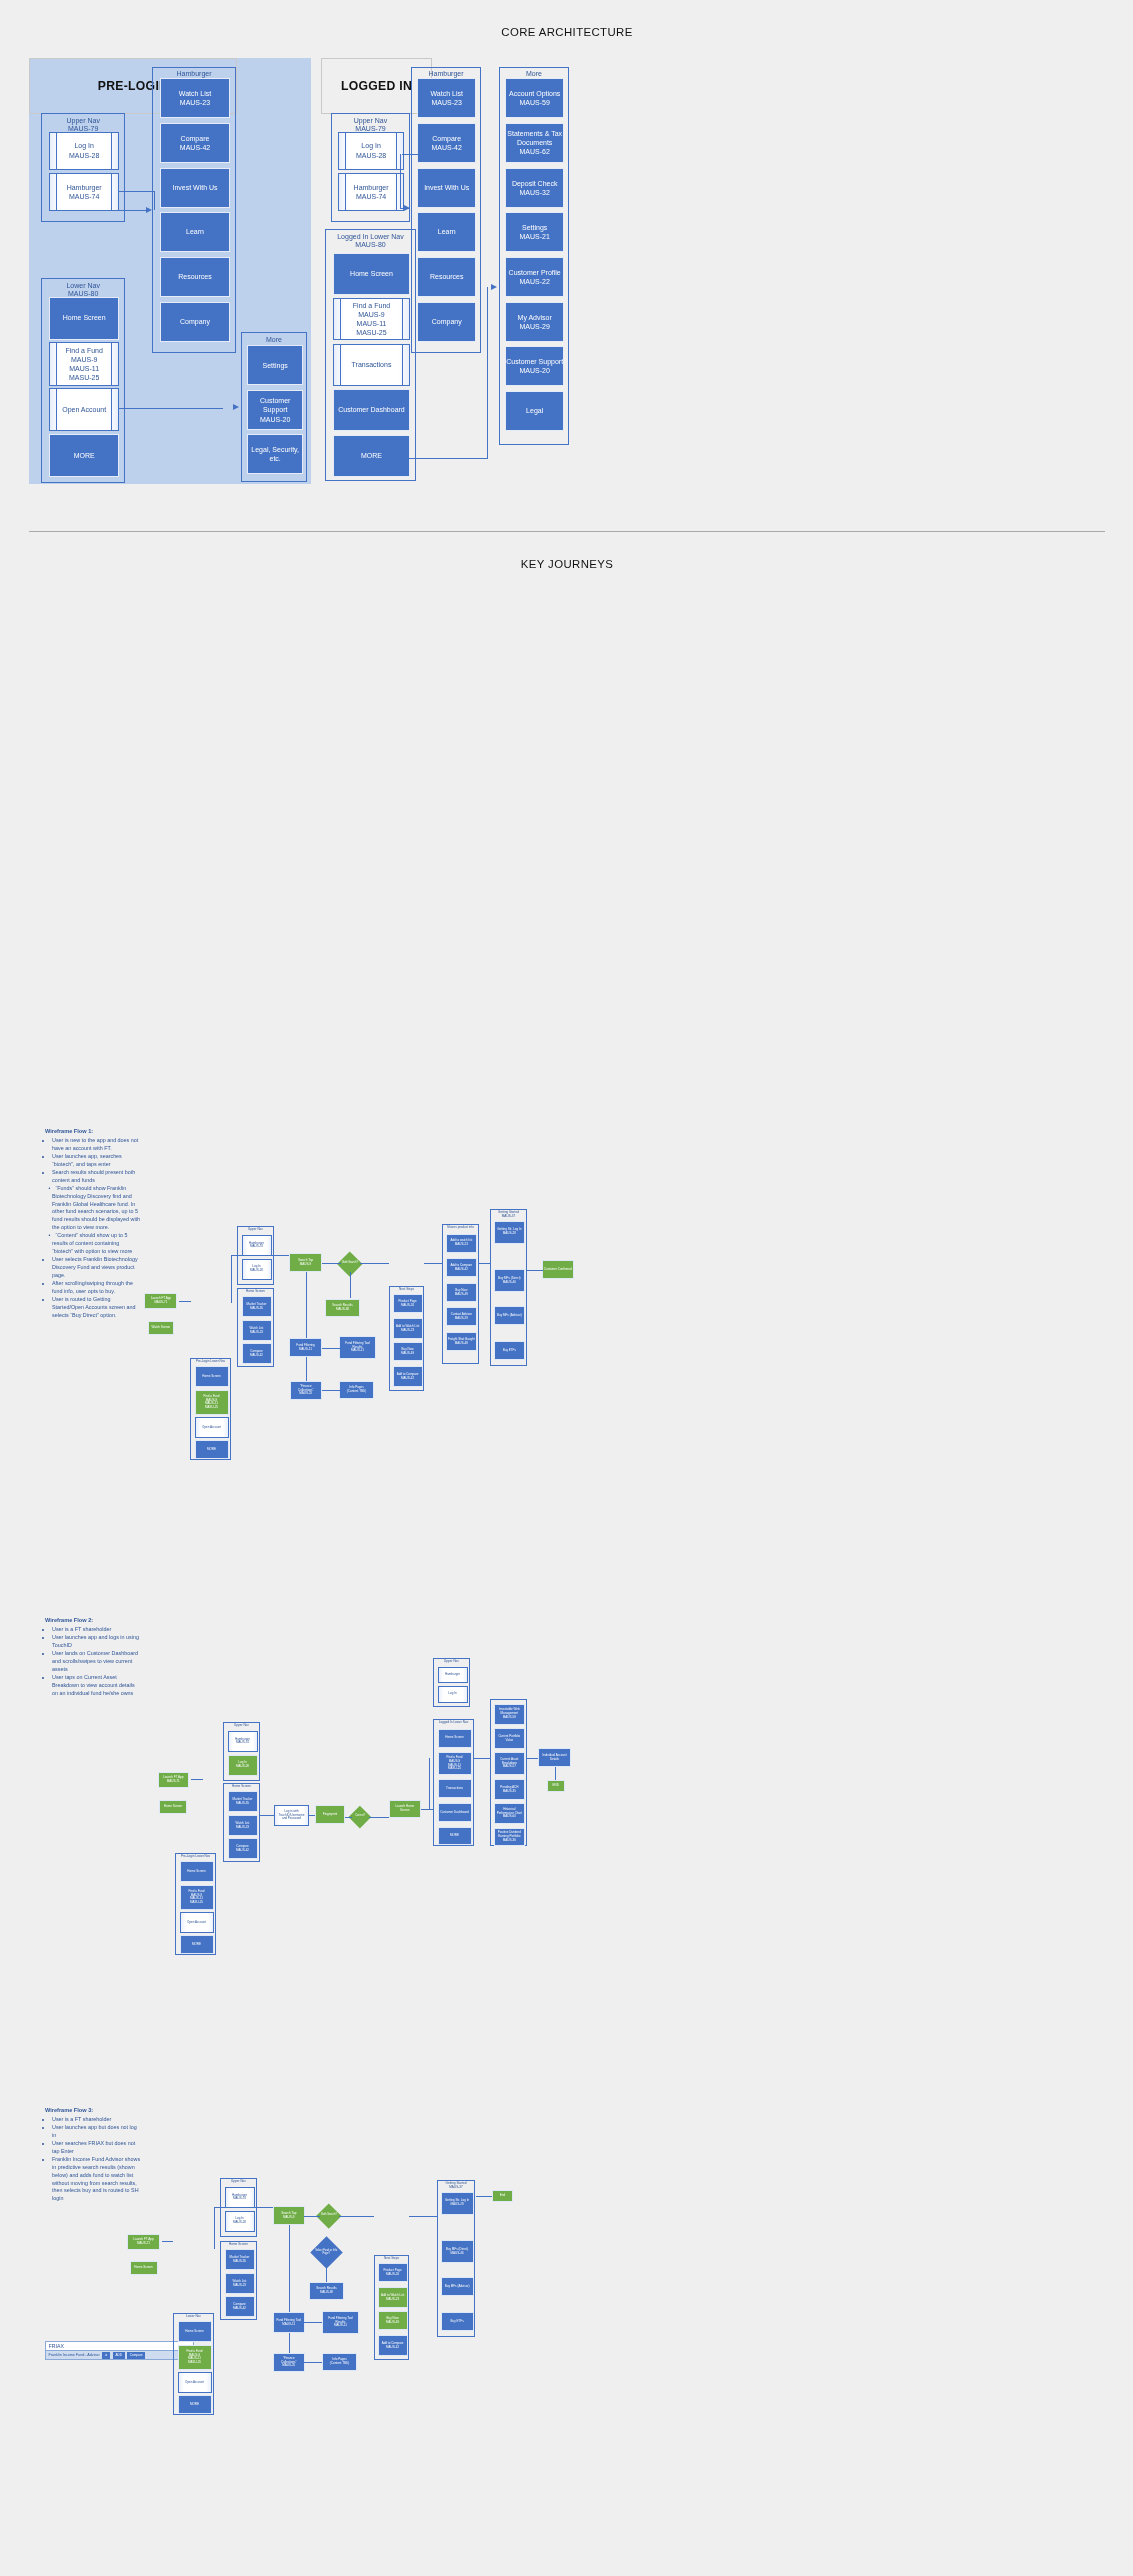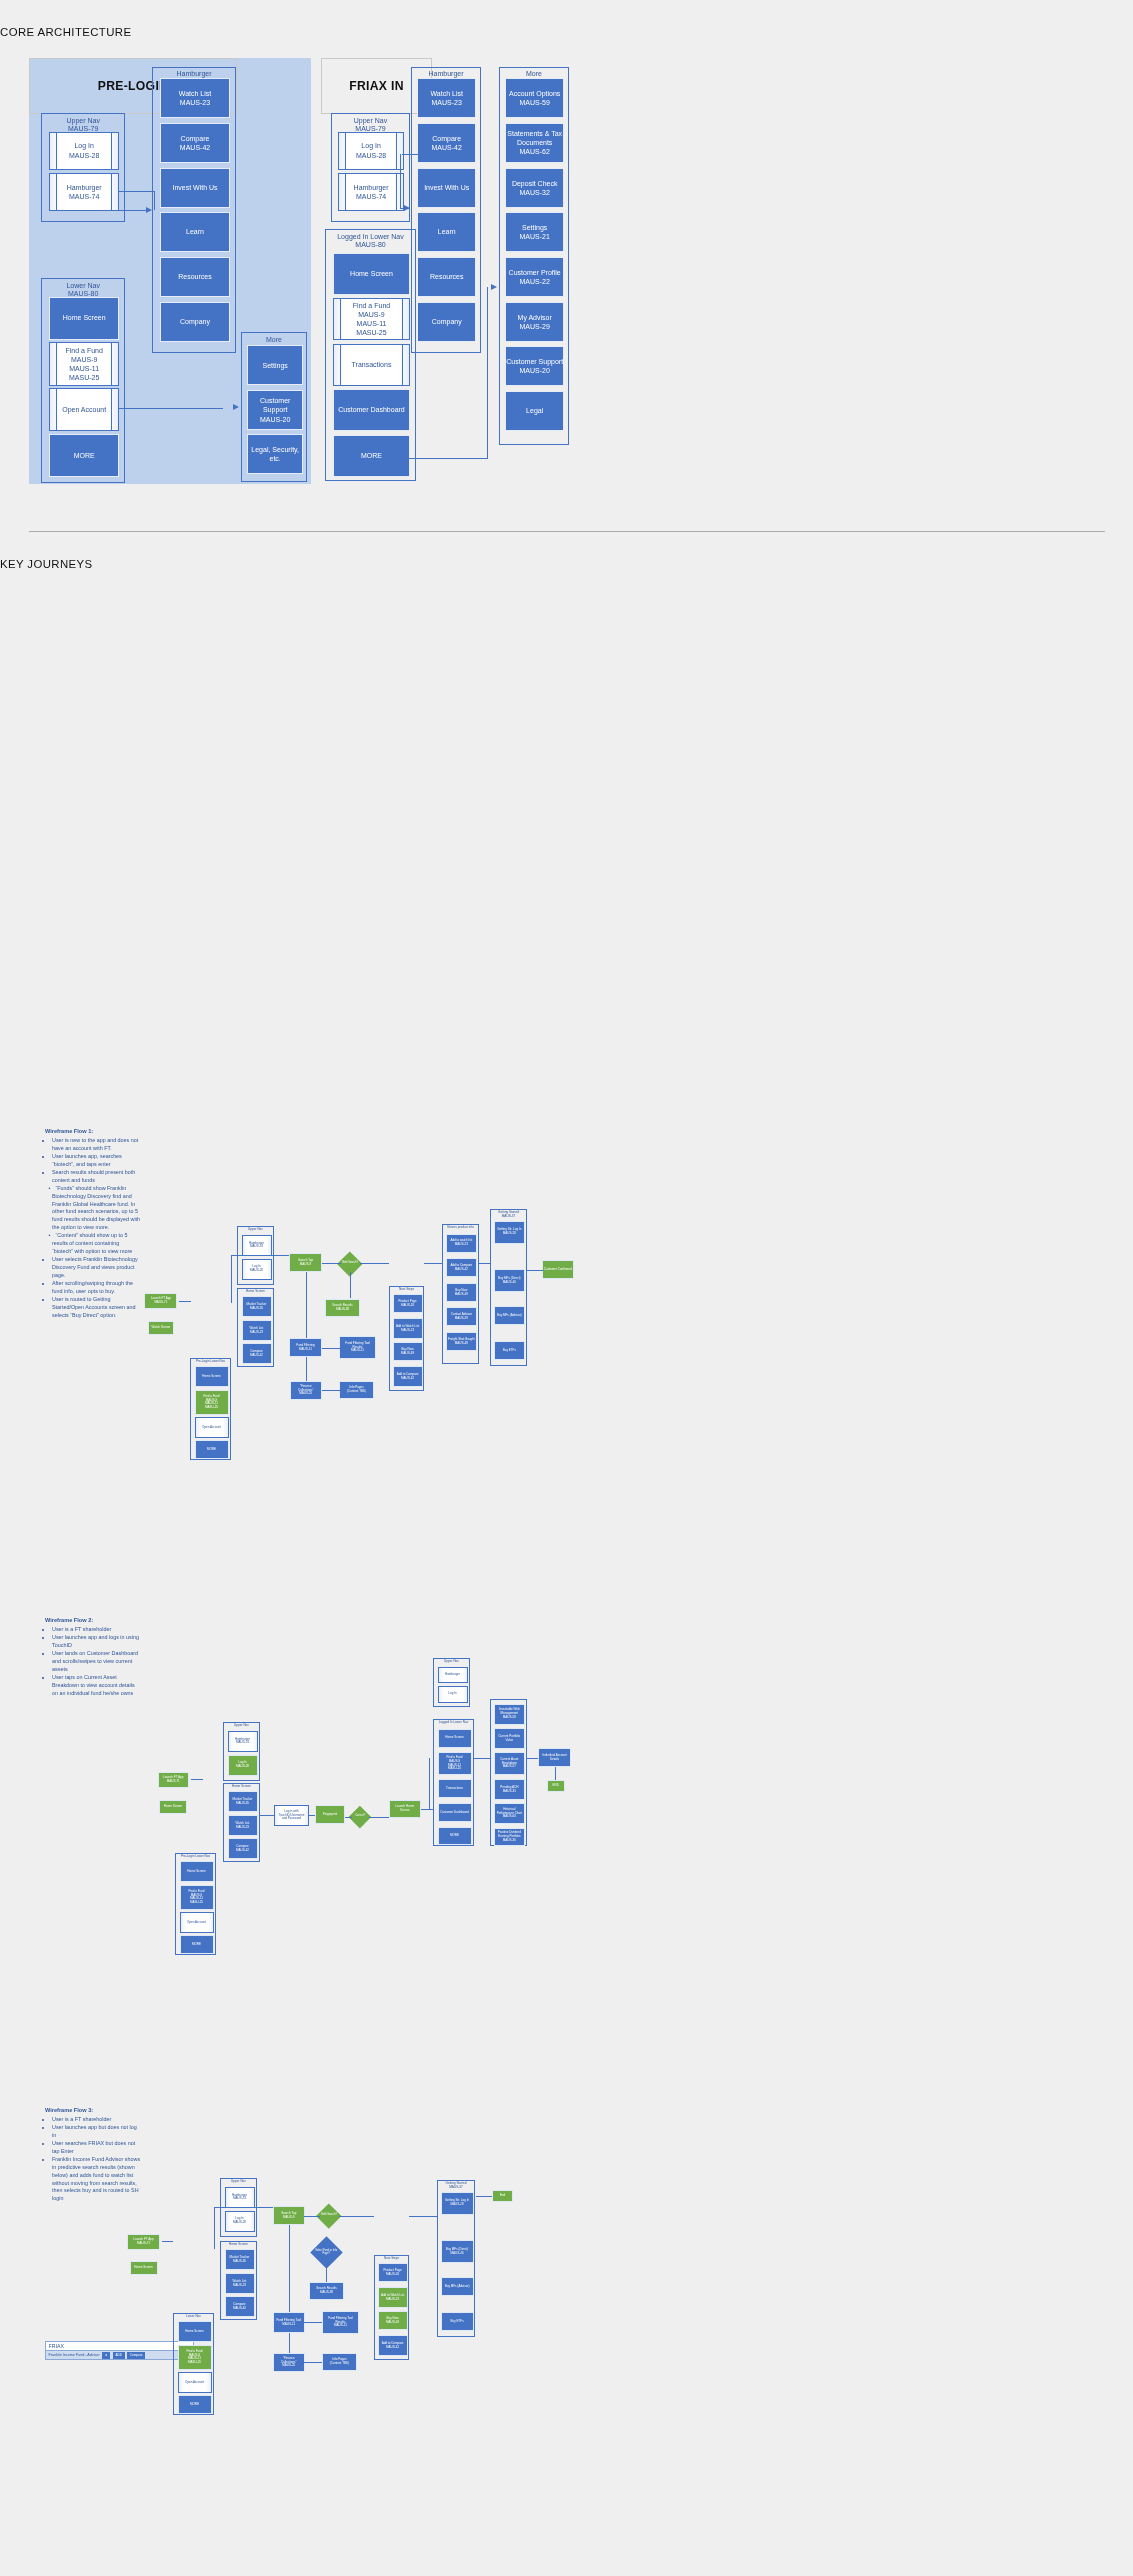--- a/index.html
+++ b/index.html
@@ -6,21 +6,21 @@
   html, body { margin:0; padding:0; }
   body {
     width:1134px; height:2576px;
     background:#efefef;
     font-family:"Liberation Sans", sans-serif;
     color:#3a5fa8;
     position:relative;
     overflow:hidden;
   }
   .section-title {
-    text-align:left;
+    text-align:center;
     font-size:11.4px;
     letter-spacing:0.4px;
     color:#111;
     font-family:"Liberation Sans", sans-serif;
   }
   
   #core-title { position:absolute; left:0; top:26px; width:100%; }
   #core-arch {
     position:absolute; left:29px; top:58px;
     width:1076px; height:426px;
@@ -191,21 +191,21 @@
   <div class="conn h" style="left:89px;top:133px;width:37px;"></div>
   <div class="conn v" style="left:125px;top:133px;height:19px;"></div>
   <div class="conn h" style="left:125px;top:152px;width:0px;"></div>
   <div class="conn h" style="left:89px;top:152px;width:31.5px;"></div>
   <div class="arrow" style="left:117px;top:149px;"></div>
 
   <div class="conn h" style="left:89px;top:350px;width:105px;"></div>
   <div class="conn v" style="left:194px;top:350px;height:0px;"></div>
   <div class="arrow" style="left:204px;top:346px;"></div>
 
-  <div class="header-box plain" style="left:292px;top:0;width:111px;height:56px;">FRIAX IN</div>
+  <div class="header-box plain" style="left:292px;top:0;width:111px;height:56px;">LOGGED IN</div>
 
   <div class="group-box" style="left:302px;top:55px;width:79px;height:109px;">
     <div class="group-label">Upper Nav
 MAUS-79</div>
     <div class="node ghost" style="left:6.1px;top:17.5px;width:66px;height:38px;">Log In
 MAUS-28</div>
     <div class="node ghost" style="left:6.1px;top:59px;width:66px;height:38px;">Hamburger
 MAUS-74</div>
   </div>
 

